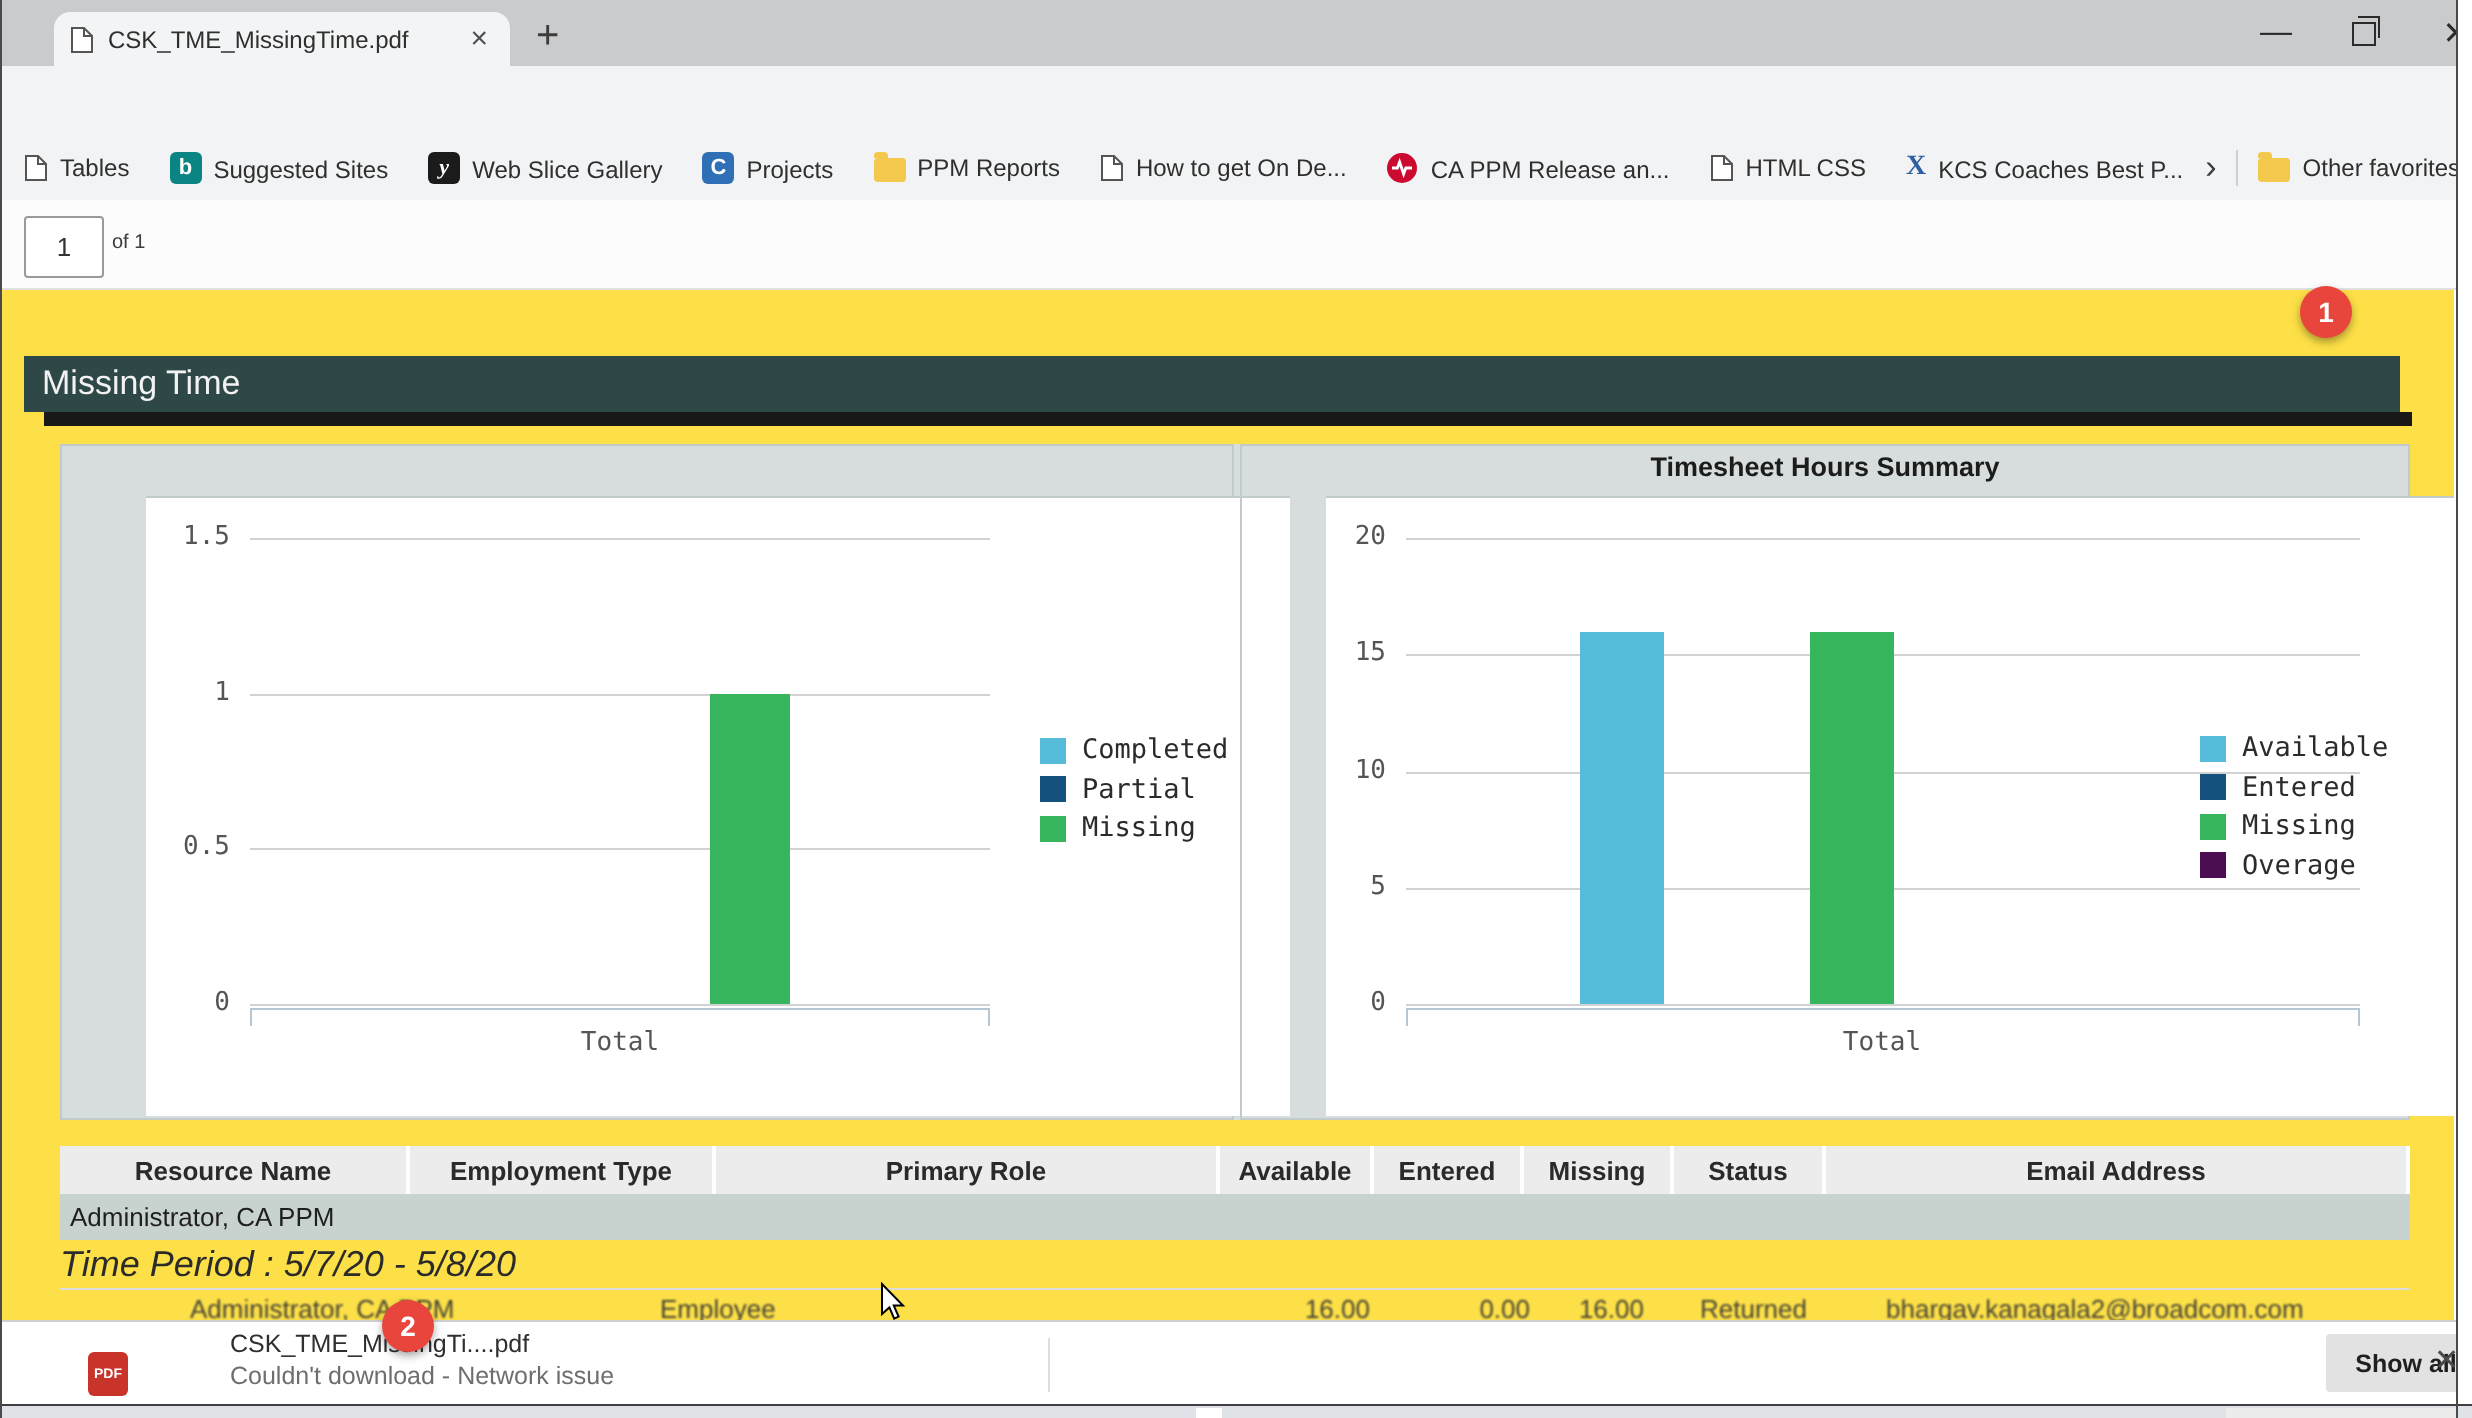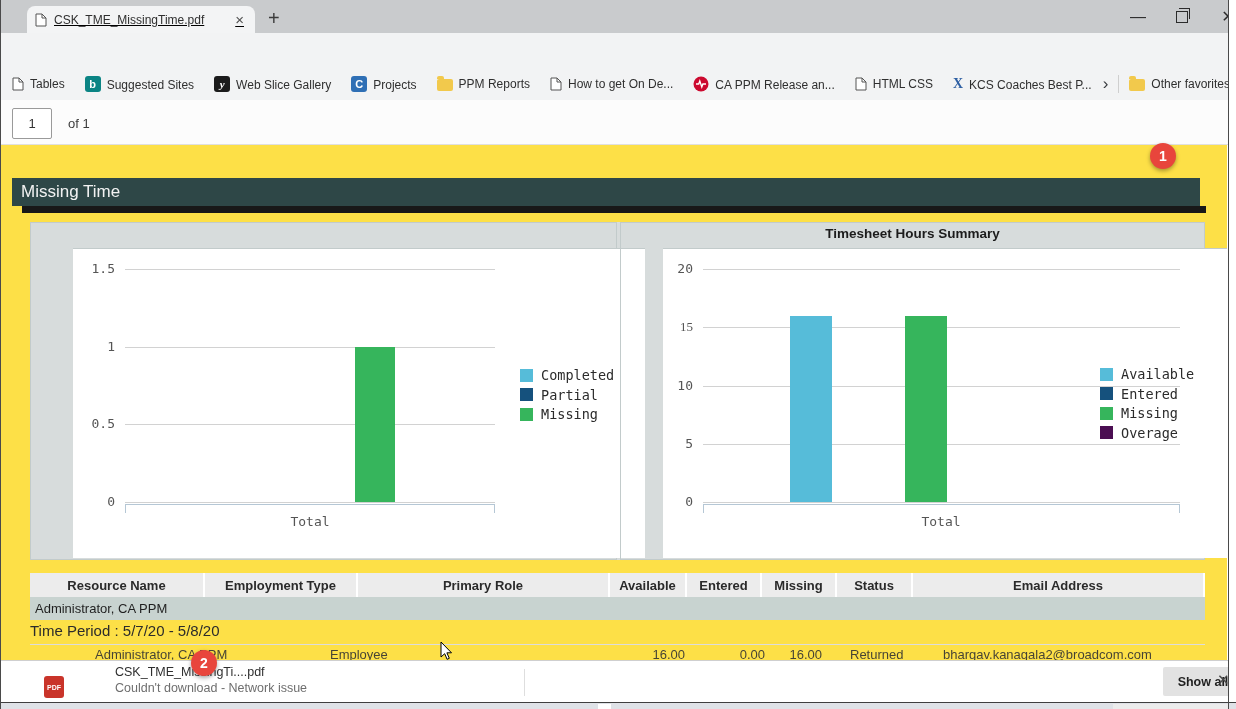--- a/index.html
+++ b/index.html
@@ -2,21 +2,21 @@
 <html><head>
 <meta charset="utf-8">
 <style>
   html,body{margin:0;padding:0;background:#fff;}
   .screen{position:relative;width:1236px;height:709px;background:#fff;overflow:hidden;
           font-family:"Liberation Sans",sans-serif;-webkit-font-smoothing:antialiased;}
   .abs{position:absolute;}
   
   .titlebar{left:0;top:0;width:1236px;height:33px;background:#c9cbcd;}
   .tab{left:27px;top:6px;width:228px;height:27px;background:#f3f4f5;border-radius:8px 8px 0 0;
-       display:flex;align-items:center;padding:0 8px;box-sizing:border-box;text-decoration:underline;}
+       display:flex;align-items:center;padding:0 8px;box-sizing:border-box;}
   .tab-title{font-size:12px;color:#2f2f2f;margin-left:7px;flex:1;white-space:nowrap;overflow:hidden;}
   .tab-close{font-size:15px;color:#515151;padding:0 3px;line-height:1;}
   .newtab{left:268px;top:7px;font-size:20px;color:#3c3c3c;}
   .winctl{top:0;height:33px;display:flex;align-items:center;justify-content:center;width:40px;color:#2b2b2b;}
   
   .navbar{left:0;top:33px;width:1236px;height:35px;background:#f2f3f4;}
   .navico{top:40px;font-size:18px;line-height:1;}
   .urlbar{left:178px;top:36px;width:802px;height:28px;background:#fff;border:1px solid #cfd1d4;
           border-radius:15px;display:flex;align-items:center;box-sizing:border-box;padding:0 10px;}
   .notsecure{font-size:12.5px;color:#5f6368;margin-left:6px;}
@@ -28,21 +28,21 @@
   .bm{display:flex;align-items:flex-end;gap:6px;font-size:12px;color:#2f2f2f;margin-left:20px;white-space:nowrap;}
   .bm:first-child{margin-left:12px;}
   .sqico{width:16px;height:16px;border-radius:3px;display:flex;align-items:center;justify-content:center;
          color:#fff;font-size:11px;font-weight:bold;}
   .folder{width:16px;height:12px;background:#f2c94c;border-radius:2px;position:relative;}
   .folder:before{content:"";position:absolute;top:-3px;left:0;width:7px;height:3px;background:#f2c94c;border-radius:2px 2px 0 0;}
   
   .pdfbar{left:0;top:100px;width:1236px;height:45px;background:#fcfcfc;border-bottom:1px solid #e0e0e0;box-sizing:border-box;}
   .pagebox{position:absolute;left:12px;top:8px;width:34px;height:27px;border:1px solid #9a9a9a;border-radius:2px;
            text-align:center;font-size:13px;color:#333;font-family:"Liberation Sans",sans-serif;background:#fff;}
-  .of1{left:56px;top:16px;font-size:13px;color:#3c3c3c;margin-left:12px;}
+  .of1{left:56px;top:16px;font-size:10px;color:#3c3c3c;}
   .tbico{top:112px;color:#3b3b3b;font-size:18px;line-height:1;}
   .tbtxt{top:116px;font-size:13px;color:#3c3c3c;}
   .tbsep{top:112px;width:1px;height:21px;background:#cccccc;}
   .savebox{left:1146px;top:106px;width:36px;height:33px;border:2px solid #606060;border-radius:2px;
            display:flex;align-items:center;justify-content:center;box-sizing:border-box;}
   
   .page{left:0;top:145px;width:1227px;height:515px;background:#fde047;overflow:hidden;}
   .rpt-header{left:12px;top:33px;width:1188px;height:28px;background:#2e4747;color:#f2f2f2;
               font-size:17px;display:flex;align-items:center;padding-left:9px;box-sizing:border-box;}
   .rpt-shadow{left:22px;top:61px;width:1184px;height:7px;background:#181818;}
@@ -59,21 +59,21 @@
   .legrow{position:absolute;display:flex;align-items:center;gap:8px;height:16px;}
   .legsw{width:13px;height:13px;}
   .legtx{font-size:13.5px;color:#2b2b2b;}
   .bar{position:absolute;}
   
   .th{position:absolute;top:428px;height:24px;background:#ececec;border-right:2px solid #fff;
       box-sizing:border-box;display:flex;align-items:center;justify-content:center;
       font-size:13px;font-weight:600;color:#2a2a2a;}
   .grouprow{left:30px;top:452px;width:1175px;height:23px;background:#c8d3d0;display:flex;align-items:center;
             padding-left:5px;box-sizing:border-box;font-size:13px;color:#1f1f1f;}
-  .periodrow{left:30px;top:477px;font-size:15px;color:#2b2b2b;}
+  .periodrow{left:30px;top:477px;font-size:18px;color:#2b2b2b;font-style:italic;}
   .rowline{left:30px;top:499px;width:1175px;height:1px;background:#dcdcdc;}
   .detail{filter:blur(0.5px);opacity:.9;}
   .dcell{position:absolute;top:502px;font-size:13px;color:#333;}
   .num{text-align:right;}
   
   .shelf{left:0;top:660px;width:1228px;height:42px;background:#fff;border-top:1px solid #cfcfcf;box-sizing:border-box;z-index:30;}
   .pdfico{left:44px;top:9px;width:20px;height:22px;background:#c9342a;border-radius:3px;color:#fff;
           font-size:7px;font-weight:bold;display:flex;align-items:center;justify-content:center;}
   .dlname{left:115px;top:4px;font-size:12.5px;color:#2f2f2f;}
   .dlstat{left:115px;top:20px;font-size:12.5px;color:#6e6e6e;}
@@ -302,21 +302,21 @@
               <span class="legtx mono">Missing</span>
             </div>
           </div>
         </div>
         <div class="half" style="left:590px;width:585px;">
           <div class="band-title">Timesheet Hours Summary</div>
           <div class="plotbox" style="left:8px;top:25px;width:569px;height:309px;">
             <div class="gridline" style="left:40px;width:477px;top:20px;"></div>
             <div class="ticklab mono" style="left:-16px;top:12px;">20</div>
             <div class="gridline" style="left:40px;width:477px;top:78.25px;"></div>
-            <div class="ticklab mono" style="left:-16px;top:70.25px;font-family:Liberation Serif, serif;">15</div>
+            <div class="ticklab mono" style="left:-16px;top:70.25px;">15</div>
             <div class="gridline" style="left:40px;width:477px;top:136.5px;"></div>
             <div class="ticklab mono" style="left:-16px;top:128.5px;">10</div>
             <div class="gridline" style="left:40px;width:477px;top:194.75px;"></div>
             <div class="ticklab mono" style="left:-16px;top:186.75px;">5</div>
             <div class="gridline" style="left:40px;width:477px;top:253px;"></div>
             <div class="ticklab mono" style="left:-16px;top:245px;">0</div>
             <div class="bar" style="left:127px;width:42px;top:66.6px;height:186.4px;background:#56bcd9;"></div>
             <div class="bar" style="left:242px;width:42px;top:66.6px;height:186.4px;background:#36b55c;"></div>
             <div class="bracket" style="left:40px;width:477px;top:255px;"></div>
             <div class="axlab mono" style="left:218px;top:265px;">Total</div>

